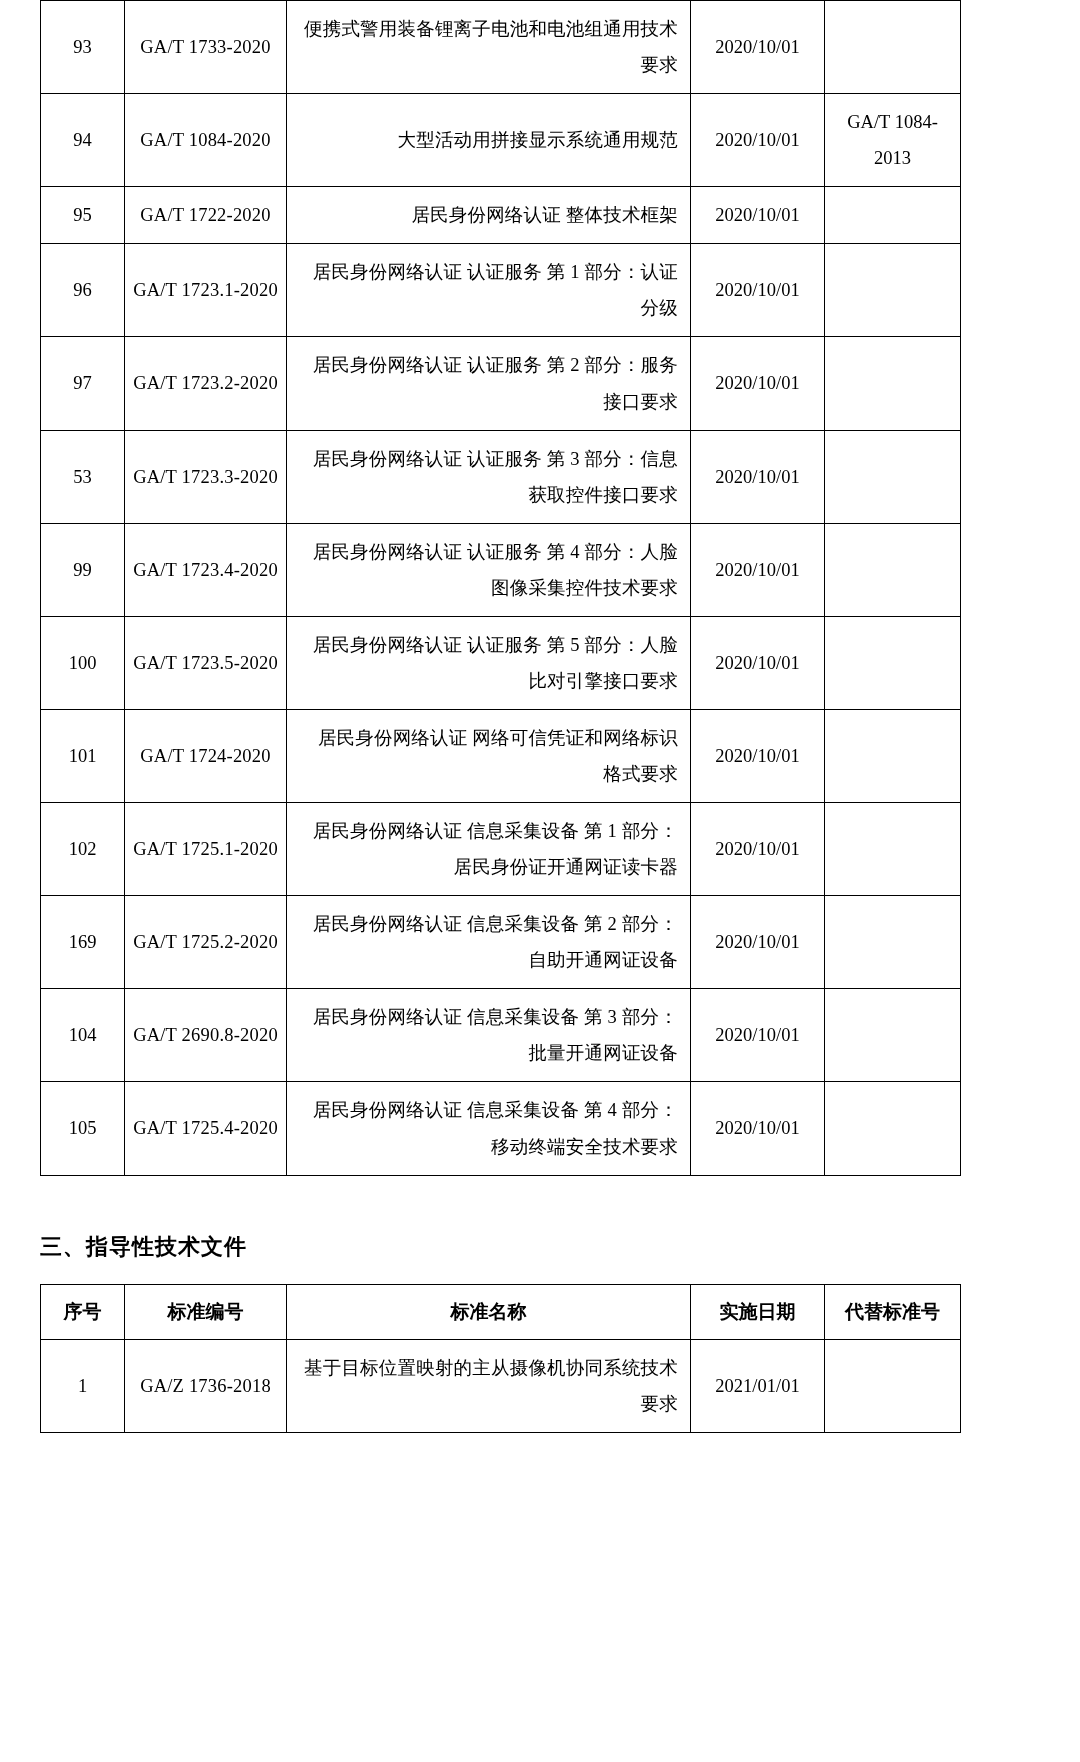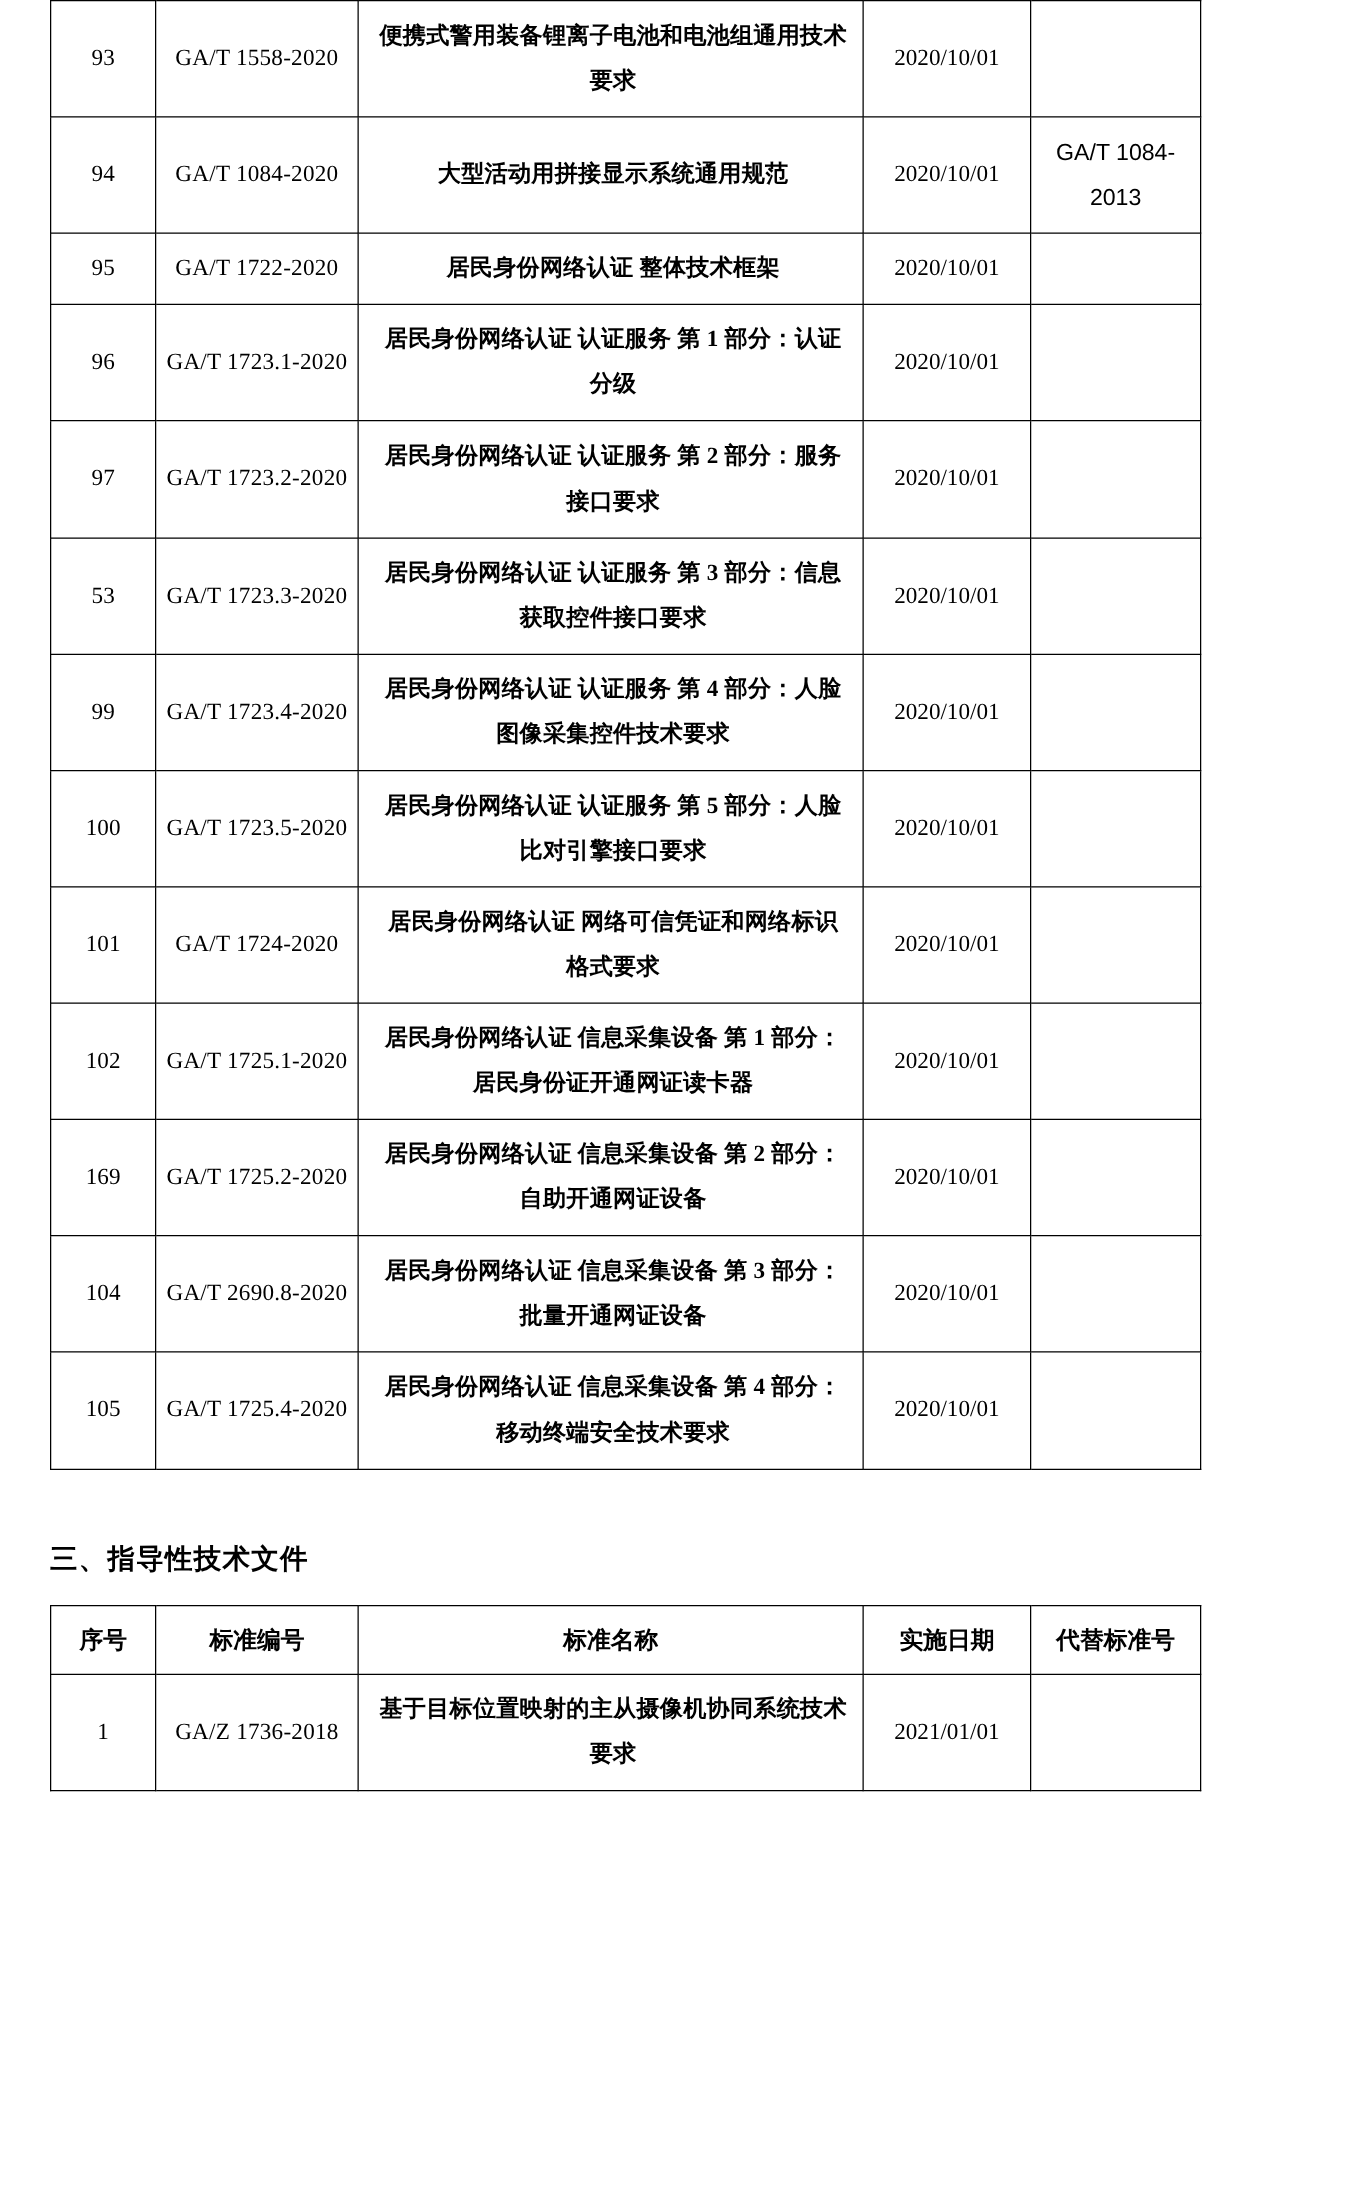--- a/index.html
+++ b/index.html
@@ -41,35 +41,34 @@
   .col-repl  { width: 136px; }
 
   .cell {
     box-sizing: border-box;
     padding: 10px 8px;
     font-size: 18.5px;
     line-height: 1.95;
     text-align: center;
   }
   .cell.name {
-    text-align: center;
+    text-align: right;
     padding-left: 16px;
     padding-right: 12px;
     letter-spacing: 0.2px;
-    font-weight: bold;
   }
   .cell.code {
     font-family: "Liberation Serif", "DejaVu Serif", serif;
     letter-spacing: 0.2px;
   }
   .cell.date {
     font-family: "Liberation Serif", "DejaVu Serif", serif;
   }
   .cell.repl {
-    font-family: Liberation Sans, sans-serif;
+    font-family: Liberation Serif, serif;
     line-height: 1.95;
   }
 
   .section-heading {
     font-family: Liberation Serif, serif;
     font-size: 22px;
     font-weight: bold;
     margin: 56px 0 22px 0;
     letter-spacing: 1px;
   }
@@ -106,21 +105,21 @@
         <col class="col-date">
         <col class="col-repl">
     </colgroup>
     <tbody>
 
       <tr>
         <td>
             <div class="cell">93</div>
           </td>
         <td>
-            <div class="cell code">GA/T 1558-2020</div>
+            <div class="cell code">GA/T 1733-2020</div>
           </td>
         <td>
             <div class="cell name">便携式警用装备锂离子电池和电池组通用技术要求</div>
           </td>
         <td>
             <div class="cell date">2020/10/01</div>
           </td>
         <td>
             <div class="cell repl"></div>
           </td>

